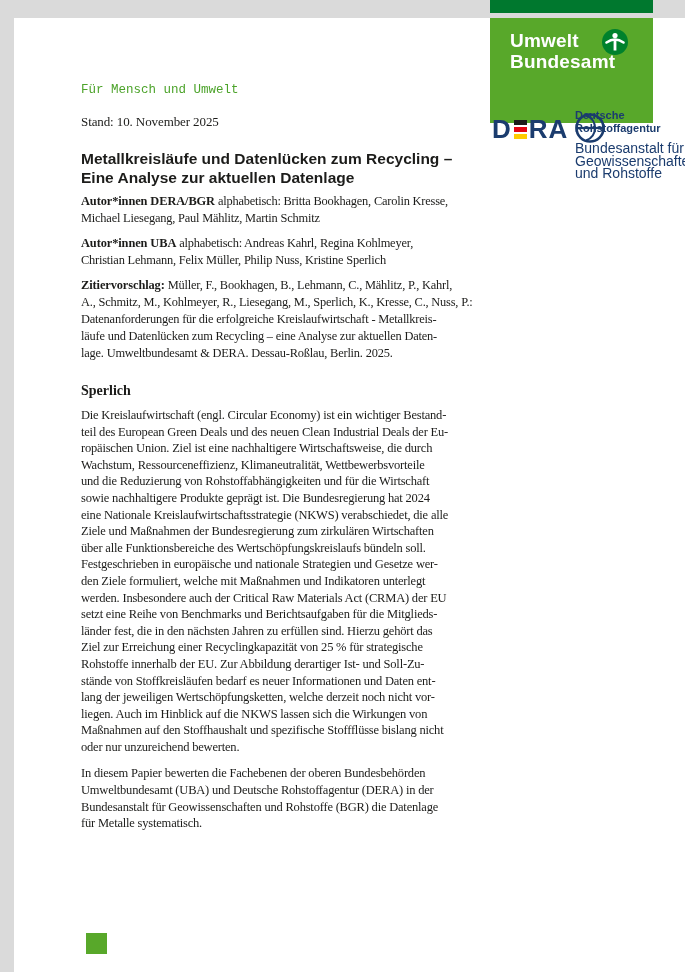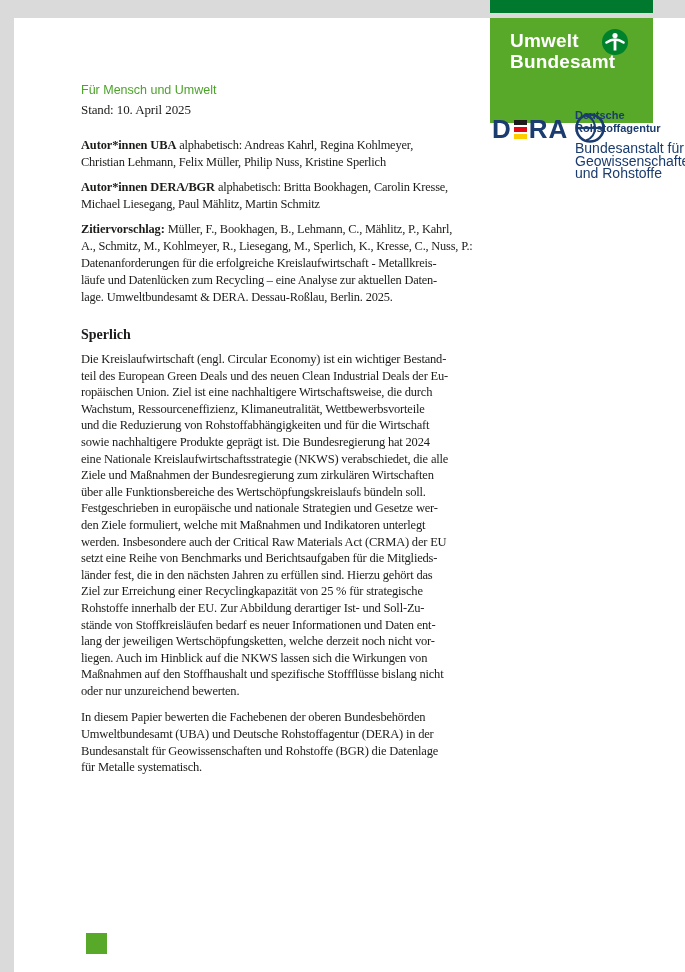--- a/index.html
+++ b/index.html
@@ -28,21 +28,21 @@
   .flag-e i{display:block;height:5px;width:13px;}
   .flag-e .b1{background:#1D1D1B;}
   .flag-e .b2{background:#E30613;}
   .flag-e .b3{background:#FFCC00;}
   .globe{margin-left:3px;margin-top:-2px;}
   .dera-names{position:absolute;left:83px;top:2px;color:#1B3C6E;}
   .dera-name-bold{font-weight:bold;font-size:11px;line-height:13px;margin-bottom:7px;}
   .dera-name-rest{font-size:14px;line-height:12.5px;}
   
   .content{position:absolute;left:81px;top:83px;width:460px;}
-  .kicker{font-family:Liberation Sans, sans-serif;font-size:12.5px;line-height:15px;color:#4CA32A;margin:0 0 4px 0;}
+  .kicker{font-family:Liberation Mono, monospace;font-size:12.5px;line-height:15px;color:#4CA32A;margin:0 0 16px 0;}
   .stand{font-size:13px;line-height:16px;margin:0 0 19px 0;letter-spacing:-.1px;}
   .title{font-family:"Liberation Sans","DejaVu Sans",sans-serif;font-weight:bold;font-size:20px;line-height:24px;color:#5AA62C;margin:0 0 6px 0;}
   .subtitle{font-family:"Liberation Sans","DejaVu Sans",sans-serif;font-weight:bold;font-size:15.5px;line-height:19px;color:#1C1C1A;margin:0 0 6px 0;}
   .serifblock{font-size:12.4px;line-height:17px;letter-spacing:-.2px;margin:0 0 8px 0;}
   .serifblock b{letter-spacing:-.1px;}
   .citation{margin-bottom:20px;}
   .doi{font-size:12.8px;line-height:17px;margin:0 0 14px 0;letter-spacing:-.1px;}
   .abstract-h{font-size:14px;font-weight:bold;line-height:18px;margin:0 0 7px 0;}
   .abstract-p{font-size:12.5px;line-height:16.6px;letter-spacing:-.2px;margin:0 0 10px 0;}
   
@@ -87,27 +87,29 @@
     <div class="dera-name-bold pre">Deutsche
 Rohstoffagentur</div>
     <div class="dera-name-rest pre">Bundesanstalt für
 Geowissenschaften
 und Rohstoffe</div>
   </div>
 </div>
 
 <div class="content">
   <p class="kicker">Für Mensch und Umwelt</p>
-  <p class="stand">Stand: 10. April 2025</p>
+  <p class="stand">Stand: 10. November 2025</p>
+  <h2 class="subtitle pre">Metallkreisläufe und Datenlücken zum Recycling –
+Eine Analyse zur aktuellen Datenlage</h2>
+
+  <p class="serifblock pre"><b>Autor*innen DERA/BGR</b><span> alphabetisch: Britta Bookhagen, Carolin Kresse,
+Michael Liesegang, Paul Mählitz, Martin Schmitz</span></p>
 
   <p class="serifblock pre"><b>Autor*innen UBA</b><span> alphabetisch: Andreas Kahrl, Regina Kohlmeyer,
 Christian Lehmann, Felix Müller, Philip Nuss, Kristine Sperlich</span></p>
-
-  <p class="serifblock pre"><b>Autor*innen DERA/BGR</b><span> alphabetisch: Britta Bookhagen, Carolin Kresse,
-Michael Liesegang, Paul Mählitz, Martin Schmitz</span></p>
 
   <p class="serifblock citation pre"><b>Zitiervorschlag:</b><span> Müller, F., Bookhagen, B., Lehmann, C., Mählitz, P., Kahrl,
 A., Schmitz, M., Kohlmeyer, R., Liesegang, M., Sperlich, K., Kresse, C., Nuss, P.:
 Datenanforderungen für die erfolgreiche Kreislaufwirtschaft - Metallkreis-
 läufe und Datenlücken zum Recycling – eine Analyse zur aktuellen Daten-
 lage. Umweltbundesamt &amp; DERA. Dessau-Roßlau, Berlin. 2025.</span></p>
 
 
   <h3 class="abstract-h">Sperlich</h3>
   <p class="abstract-p pre">Die Kreislaufwirtschaft (engl. Circular Economy) ist ein wichtiger Bestand-

